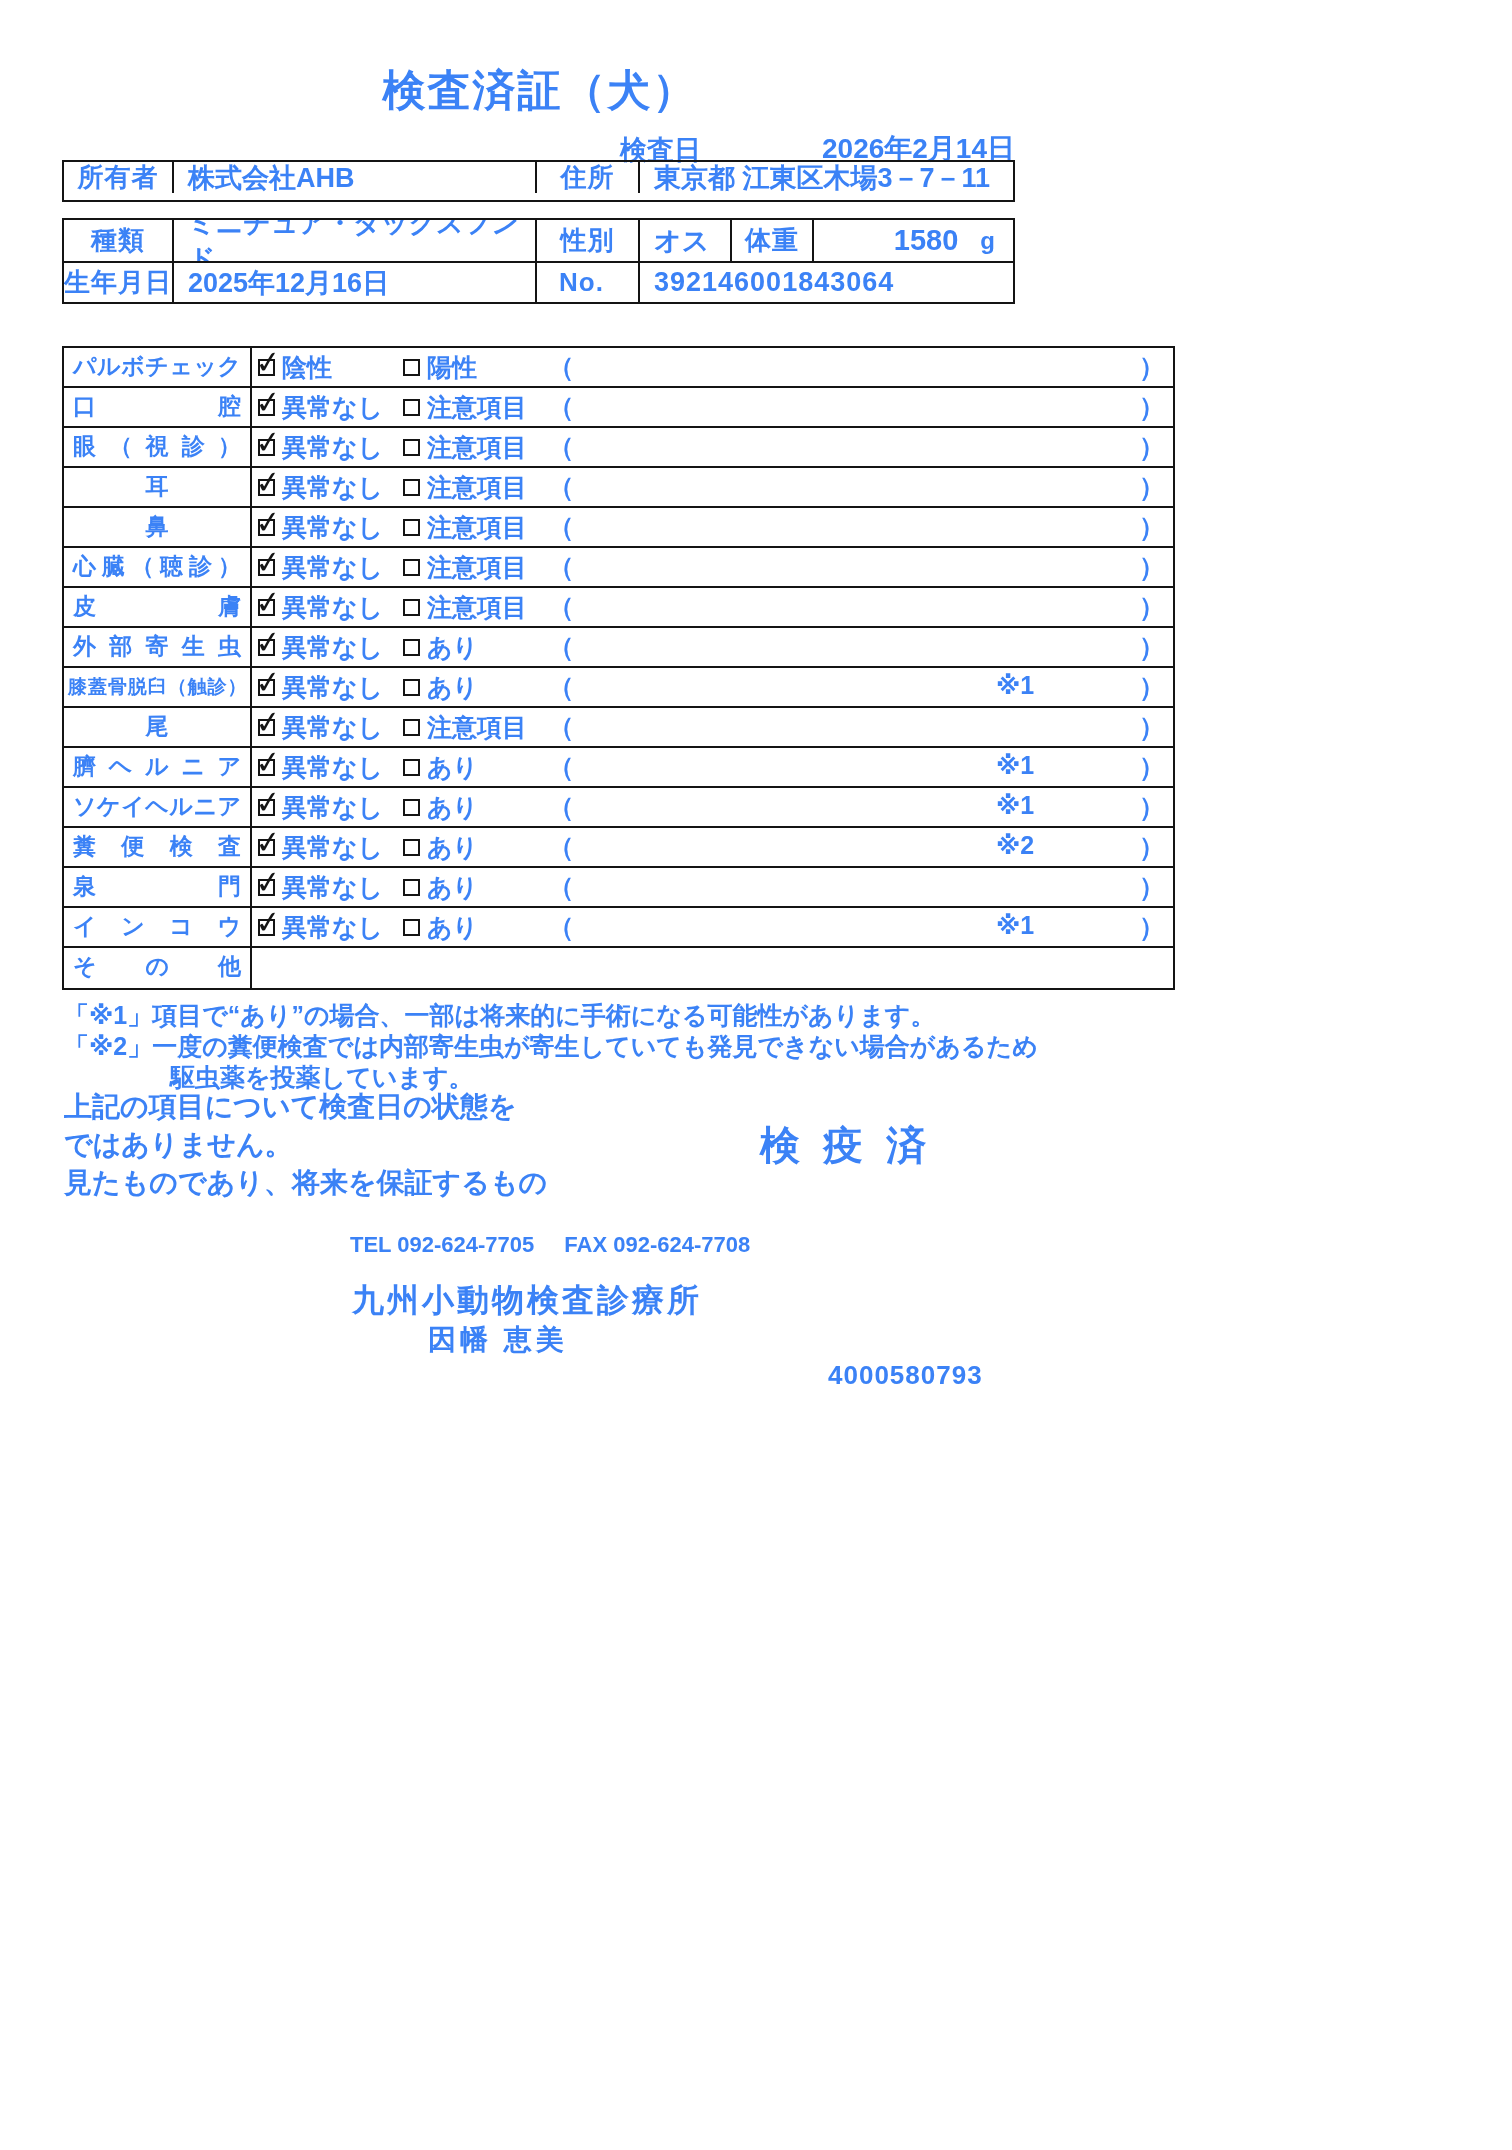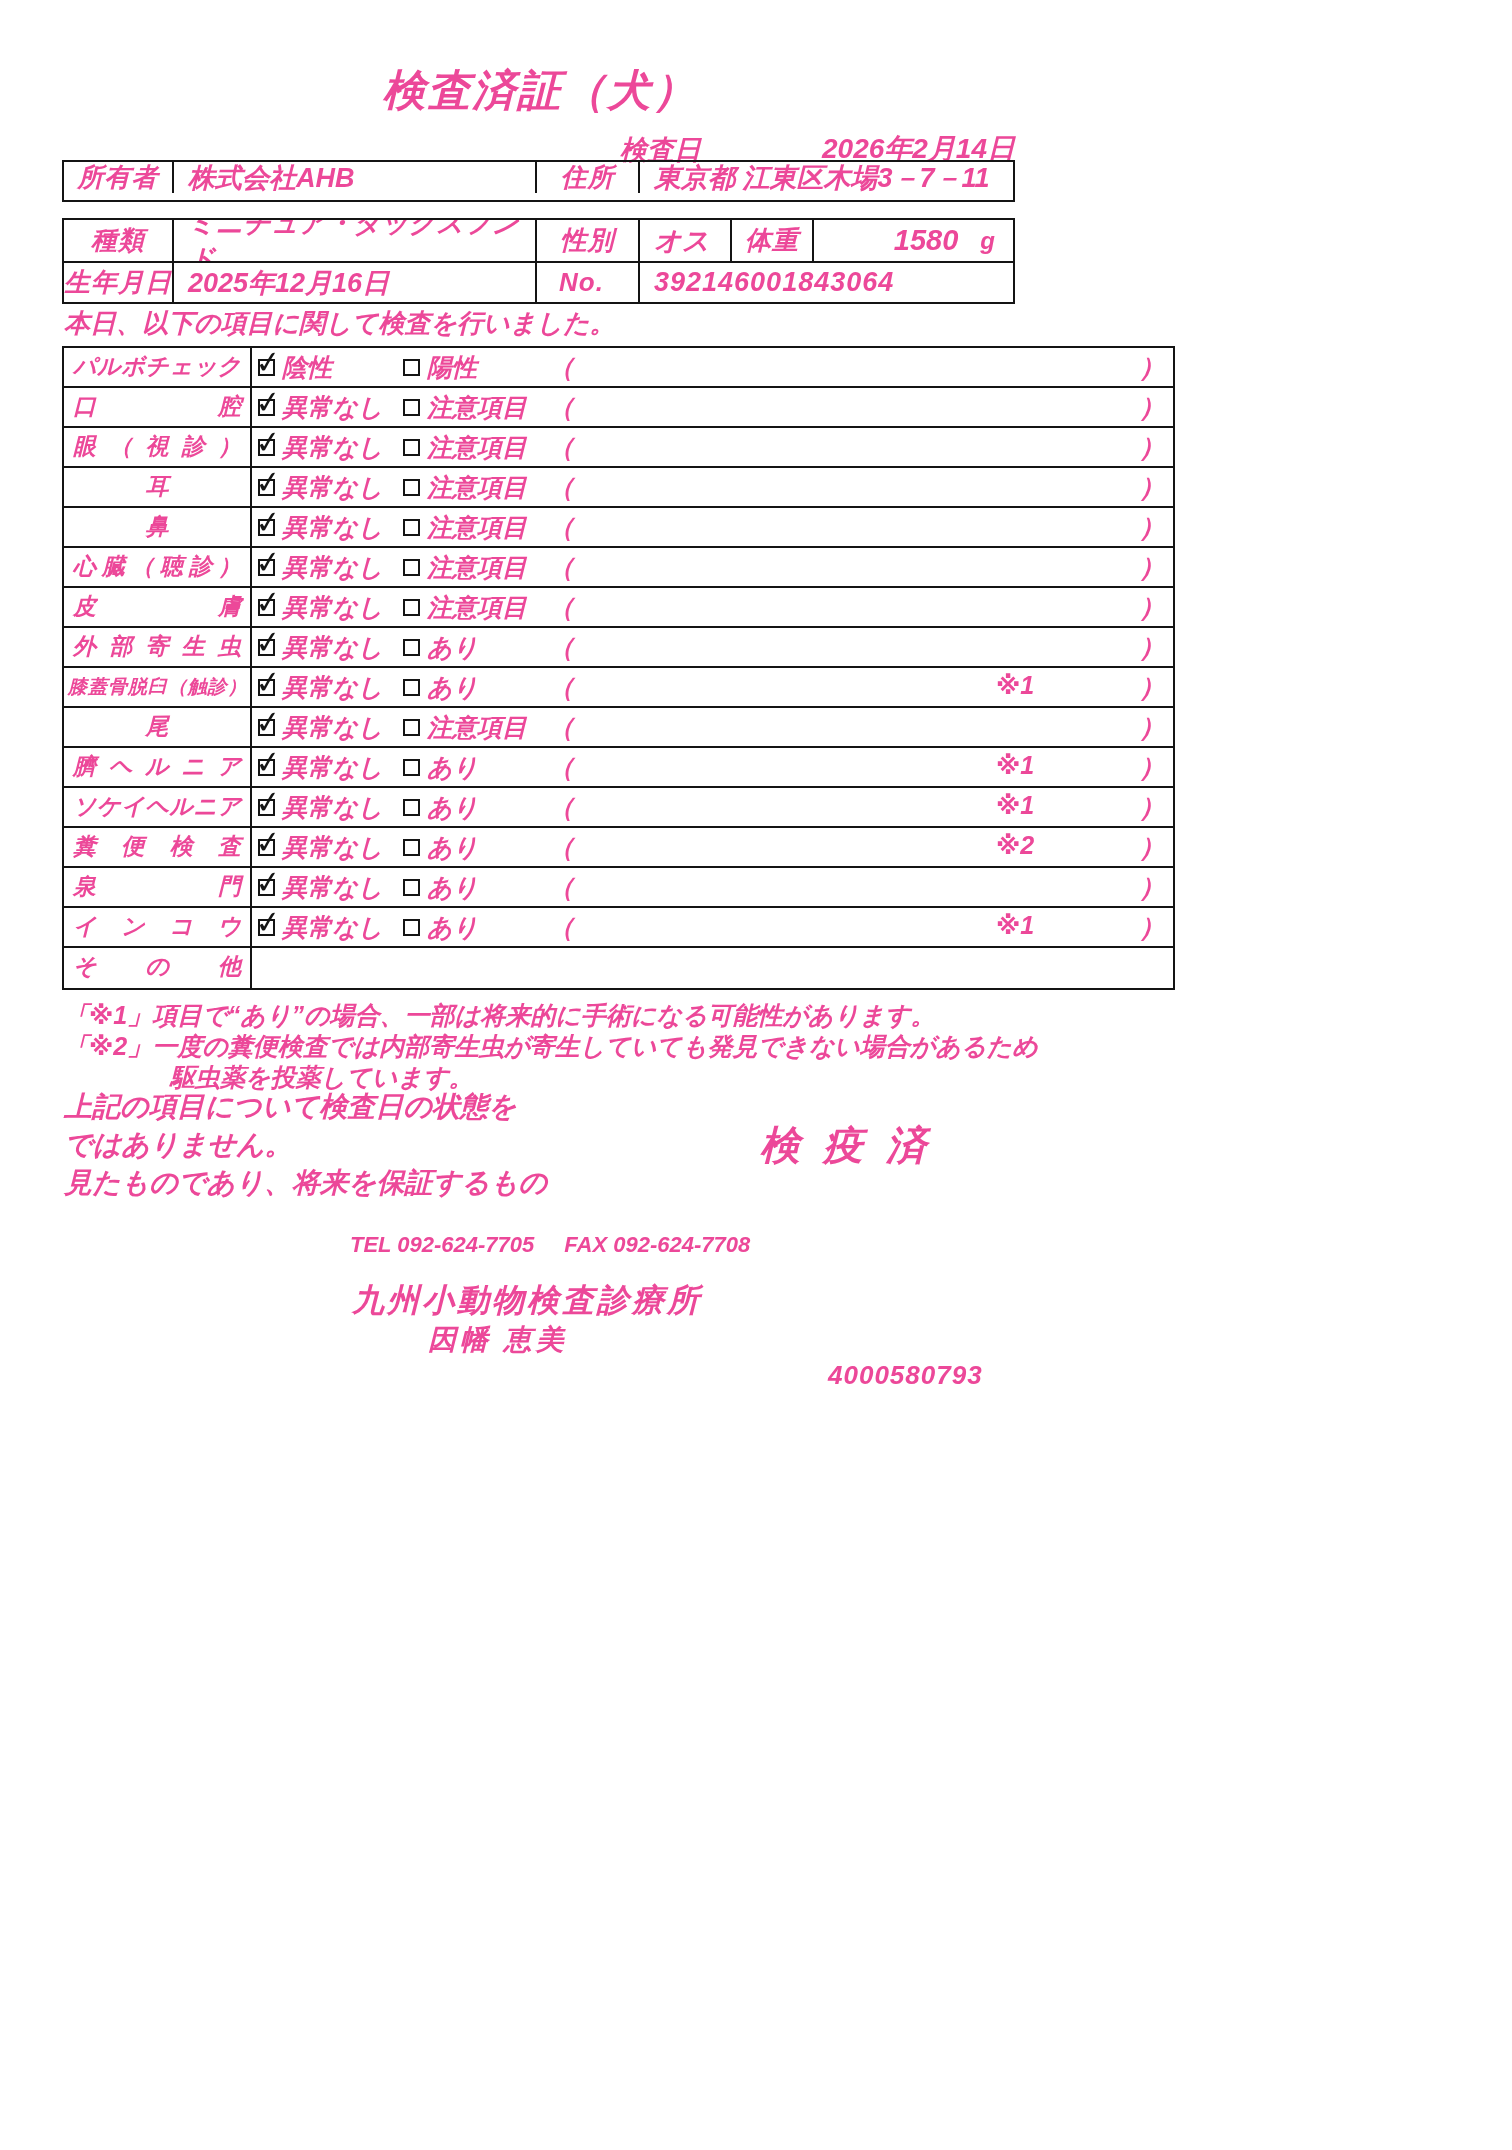--- a/index.html
+++ b/index.html
@@ -1,18 +1,18 @@
 <!DOCTYPE html>
 <html><head>
 <meta charset="utf-8">
 <style>
   * { margin:0; padding:0; box-sizing:border-box; }
   html,body { background:#e9e9e9; }
   body { font-family:"Liberation Sans","DejaVu Sans",sans-serif; }
-  .page { position:relative; width:1512px; height:2150px; background:#fff; color:#ec4899; overflow:hidden; margin:0 auto;font-style:italic; }
+  .page { position:relative; width:1512px; height:2150px; background:#fff; color:#3b82f6; overflow:hidden; margin:0 auto; }
 
   .title { position:absolute; top:62px; left:0; width:1080px; text-align:center; font-size:43px; font-weight:700; letter-spacing:2px; }
 
   .insp-label { position:absolute; top:132px; left:620px; font-size:27px; font-weight:600; }
   .insp-date  { position:absolute; top:130px; left:800px; width:215px; text-align:right; font-size:28px; font-weight:600; }
 
   .tbl { position:absolute; left:62px; width:953px; border:2px solid #141414; }
   .tbl-row { display:flex; height:40px; }
   .tbl-row + .tbl-row { border-top:2px solid #141414; }
   .cell { border-right:2px solid #141414; display:flex; align-items:center; font-weight:600; overflow:hidden; }
@@ -93,21 +93,20 @@
       </div>
     </div>
     <div class="tbl-row">
       <div class="cell lab w1">生年月日</div>
       <div class="cell val w2">2025年12月16日</div>
       <div class="cell lab w3 no-label">No.</div>
       <div class="cell val w4 no-value">392146001843064</div>
     </div>
   </div>
 
-  <div class="intro">本日、以下の項目に関して検査を行いました。</div>
 
   <div class="checklist">
     <div>
         <div class="chk-row">
           <div class="chk-name">パルボチェック</div>
           <div class="chk-content">
             <div class="opt">
               <div class="cb checked"></div>
               <div class="opt-label">陰性</div>
             </div>

